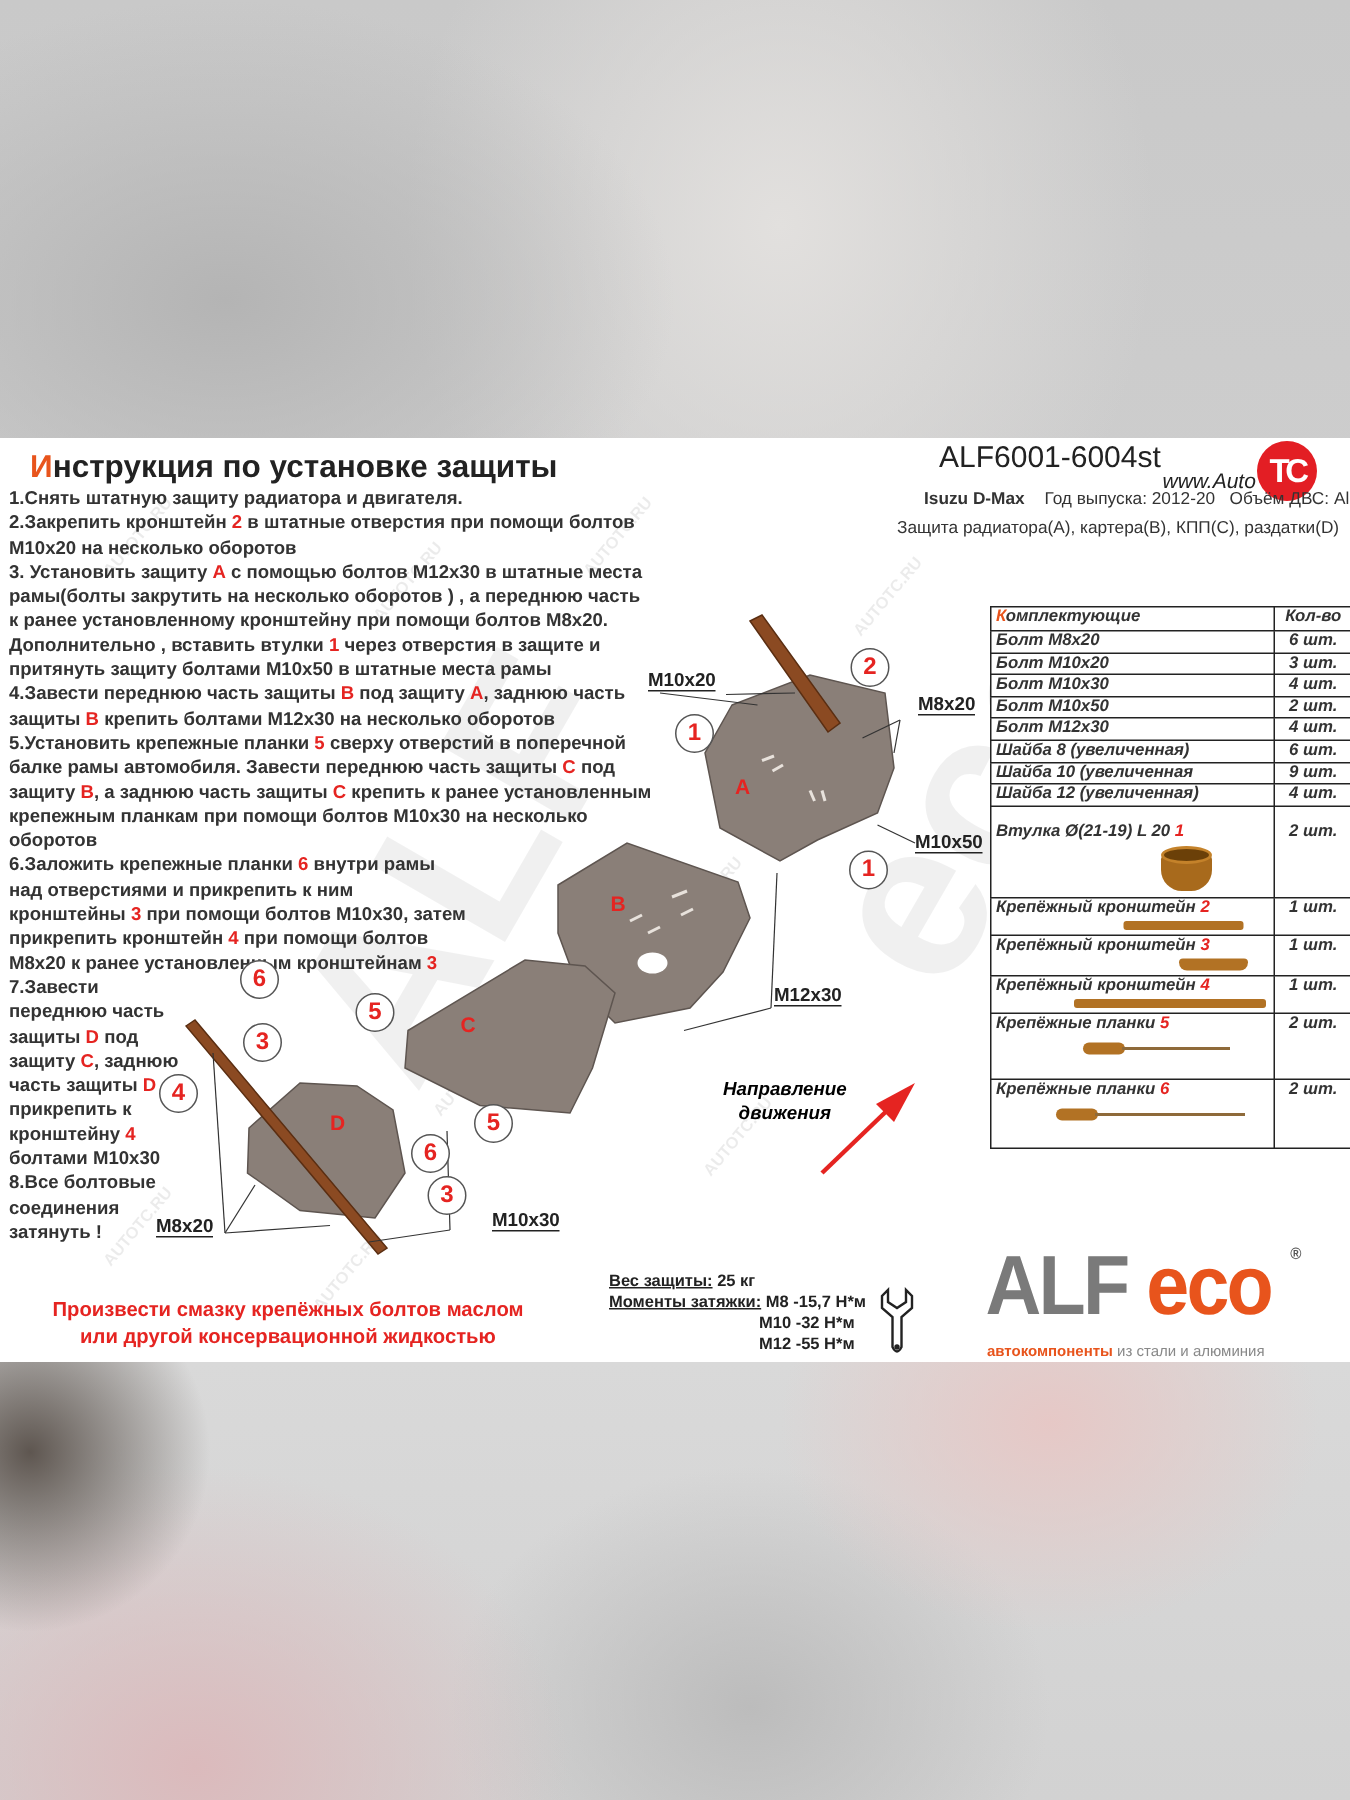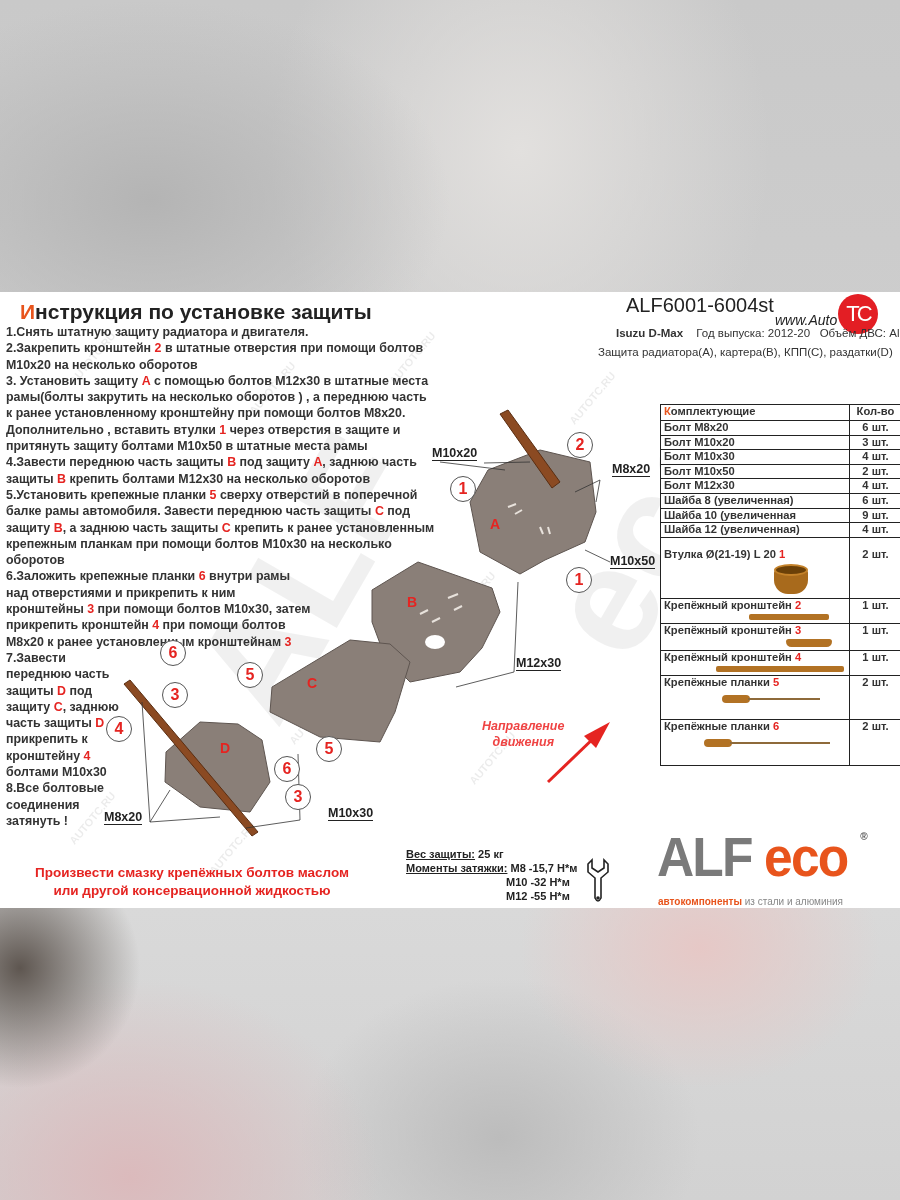--- a/index.html
+++ b/index.html
@@ -49,36 +49,36 @@
     text-align: center; color: #e52421; font-weight: bold; font-size: 13.5px; line-height: 18px;
   }
   .part-code {
     position: absolute; left: 626px; top: 2px; font-size: 20px; color: #222;
   }
   .autotc {
     position: absolute; left: 775px; top: 20px; font-size: 14px; color: #222; font-style: italic;
   }
   .tc-badge {
     position: absolute; left: 838px; top: 2px; width: 40px; height: 40px; border-radius: 50%;
-    background: #e31e24; color: #fff; font-size: 22px; font-weight: normal;
+    background: #e31e24; color: #fff; font-size: 22px; font-weight: bold;
     display: flex; align-items: center; justify-content: center; letter-spacing: -3px;
   }
   .vehicle-line {
     position: absolute; left: 600px; top: 35px; font-size: 11.5px; color: #333; white-space: nowrap;
   }
   .vehicle-line b { font-weight: bold; margin-right: 10px; margin-left: 16px; }
   .protect-line {
     position: absolute; left: 598px; top: 54px; font-size: 11.5px; color: #333; white-space: nowrap;
   }
   table.parts {
     position: absolute; left: 660px; top: 112px; width: 242px; border-collapse: collapse;
     font-size: 11.2px; font-weight: bold; color: #333; background: #fff;
   }
   table.parts td, table.parts th {
-    border: 1.5px solid #222; padding: 0 3px; vertical-align: top; height: 14.6px;
+    border: 1.5px solid #222; padding: 0 3px; vertical-align: top; height: 14.6px; font-style: italic;
   }
   table.parts th { font-weight: bold; text-align: left; height: 16px; }
   table.parts th:first-child .k { color: #e8541c; }
   table.parts td.qty, table.parts th.qty { width: 52px; text-align: center; }
   table.parts .red { color: #e52421; }
   .tall-row td { height: auto; }
   .bushing { width: 34px; height: 30px; margin: 4px 0 4px 110px; position: relative; }
   .bushing .body { position: absolute; left: 0; top: 6px; width: 34px; height: 24px; background: #a86a1c; border-radius: 3px 3px 14px 14px; }
   .bushing .top { position: absolute; left: 0; top: 0; width: 34px; height: 12px; background: #6b4008; border-radius: 50%; border: 2px solid #c4822a; }
   .bar { height: 6px; background: #b27224; border-radius: 2px; margin: 3px 0 3px; }
@@ -91,21 +91,21 @@
     position: absolute; font-size: 12.5px; color: #222; font-weight: bold;
     border-bottom: 1.5px solid #222; line-height: 14px;
   }
   .callout {
     position: absolute; width: 26px; height: 26px; border-radius: 50%; border: 1.2px solid #555;
     background: #fff; color: #e52421; font-size: 16px; font-weight: bold;
     display: flex; align-items: center; justify-content: center;
   }
   .plate-letter { position: absolute; color: #e52421; font-size: 14px; font-weight: bold; }
   .direction {
-    position: absolute; left: 482px; top: 426px; color: #ef4444; font-size: 12.5px; font-weight: bold;
+    position: absolute; left: 482px; top: 426px; color: #000000; font-size: 12.5px; font-weight: bold;
     font-style: italic; text-align: center; line-height: 16px;
   }
   .spec-block { position: absolute; left: 406px; top: 556px; font-size: 11px; font-weight: bold; color: #222; }
   .spec-block .row { height: 14px; white-space: nowrap; }
   .spec-block .u { text-decoration: underline; }
   .spec-block .indent { padding-left: 100px; }
   .wrench { position: absolute; left: 586px; top: 566px; }
   .brand {
     position: absolute; left: 657px; top: 532px; font-size: 56px; font-weight: bold; color: #7a7a7a;
     letter-spacing: -2px; transform: scaleX(0.92); transform-origin: left;

